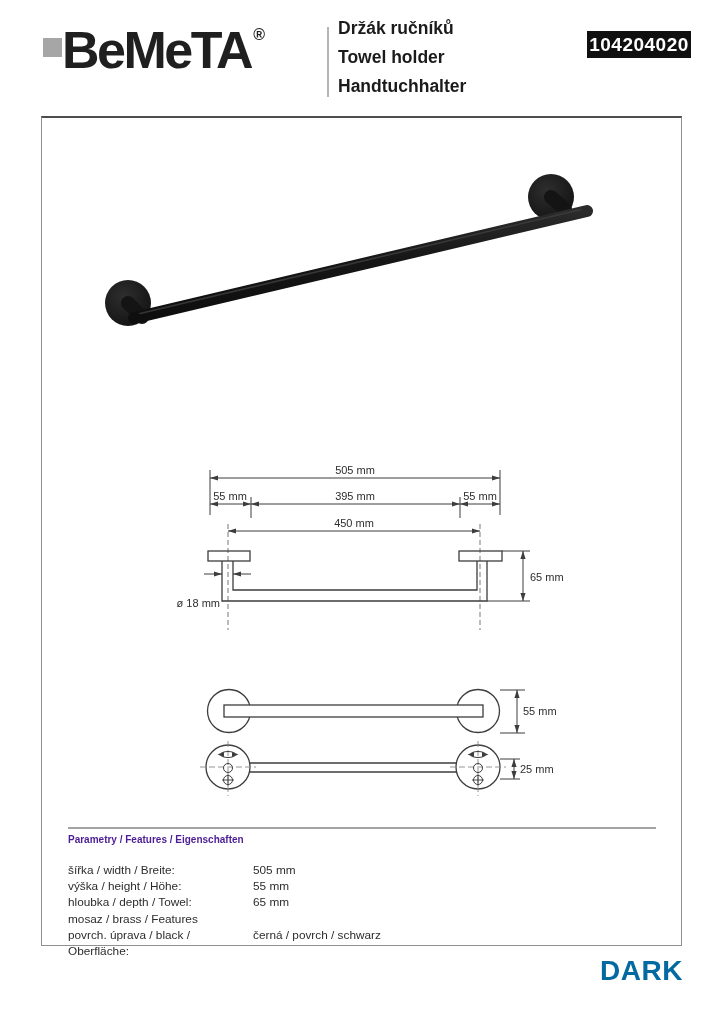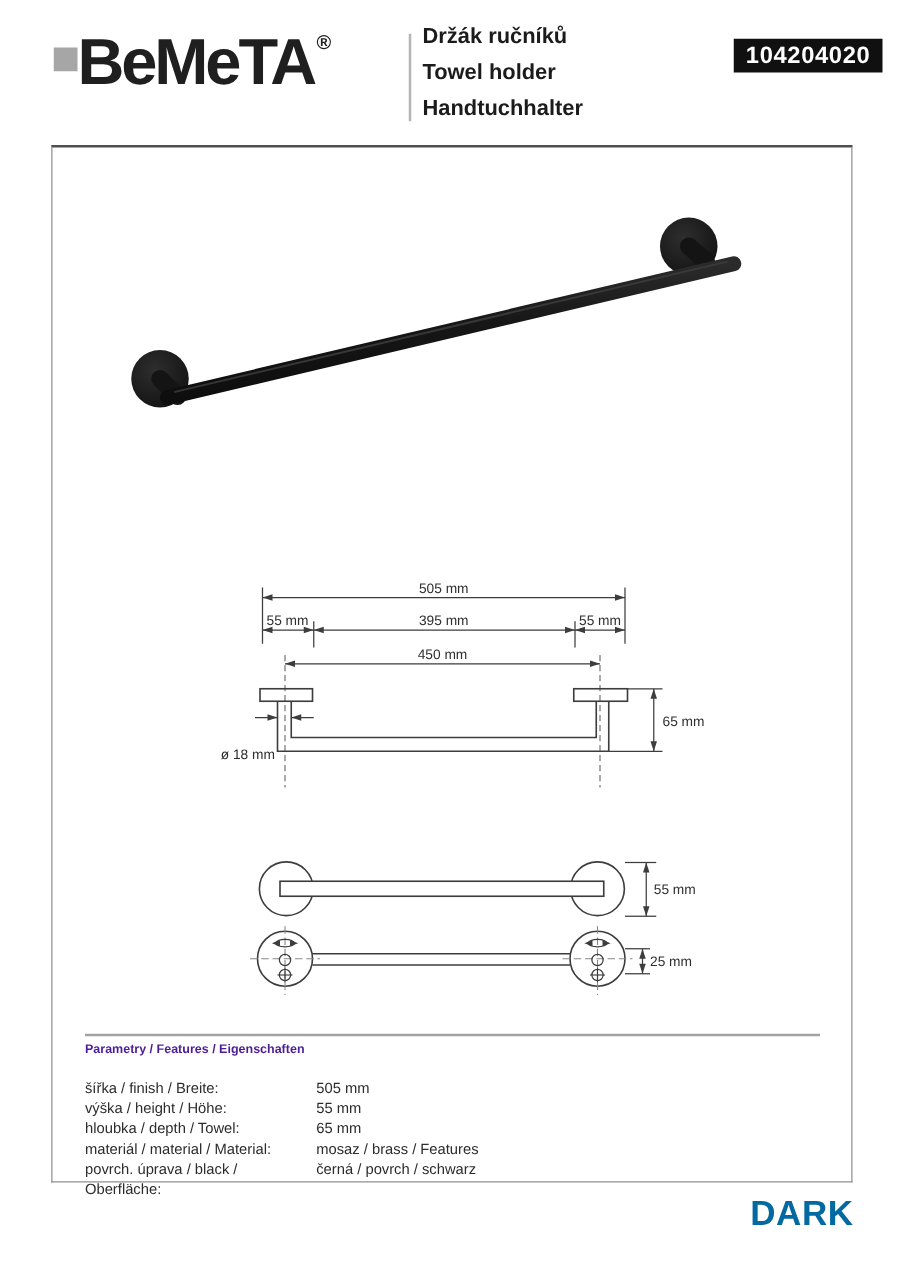--- a/index.html
+++ b/index.html
@@ -9,21 +9,21 @@
   }
   .abs{position:absolute;}
 
   
   .brand-square{left:43px;top:38px;width:19px;height:19px;background:#a6a6a6;}
   .brand-text{left:62px;top:24px;font-size:52px;font-weight:bold;letter-spacing:-2.5px;color:#1f1f1f;line-height:1;}
   .brand-reg{font-size:16px;font-weight:bold;vertical-align:28px;letter-spacing:0;margin-left:2px;}
   .header-divider{left:327px;top:27px;width:2px;height:70px;background:#b5b5b5;}
   .product-titles{left:338px;top:14px;font-size:17.5px;font-weight:bold;line-height:29px;color:#1b1b1b;}
   .product-code{
-    left:587px;top:31px;width:119px;height:27px;background:#101010;color:#ffffff;
+    left:587px;top:31px;width:104px;height:27px;background:#101010;color:#ffffff;
     font-size:19px;font-weight:bold;display:flex;align-items:center;justify-content:center;
     letter-spacing:0.5px;
   }
 
   
   .main-box{
     left:41px;top:116px;width:641px;height:830px;box-sizing:border-box;
     border:1px solid #909090;border-top:2px solid #4e4e4e;background:#ffffff;
   }
 
@@ -180,33 +180,32 @@
       <line x1="473" y1="319" x2="473" y2="339" marker-start="url(#arwS)" marker-end="url(#arwE)"></line>
     </g>
   </g>
   <text x="479" y="333">25 mm</text>
 </svg>
 
 <div class="abs param-sep"></div>
 <div class="abs param-title">Parametry / Features / Eigenschaften</div>
 <div class="abs param-rows">
   <div class="param-row">
-    <span class="param-label">šířka / finish / Breite:</span>
+    <span class="param-label">šířka / width / Breite:</span>
     <span class="param-value">505 mm</span>
   </div>
   <div class="param-row">
     <span class="param-label">výška / height / Höhe:</span>
     <span class="param-value">55 mm</span>
   </div>
   <div class="param-row">
     <span class="param-label">hloubka / depth / Towel:</span>
     <span class="param-value">65 mm</span>
   </div>
   <div class="param-row">
-    <span class="param-label">materiál / material / Material:</span>
     <span class="param-value">mosaz / brass / Features</span>
   </div>
   <div class="param-row">
     <span class="param-label">povrch. úprava / black / Oberfläche:</span>
     <span class="param-value">černá / povrch / schwarz</span>
   </div>
 </div>
 
 <div class="abs series-name">DARK</div>
 

